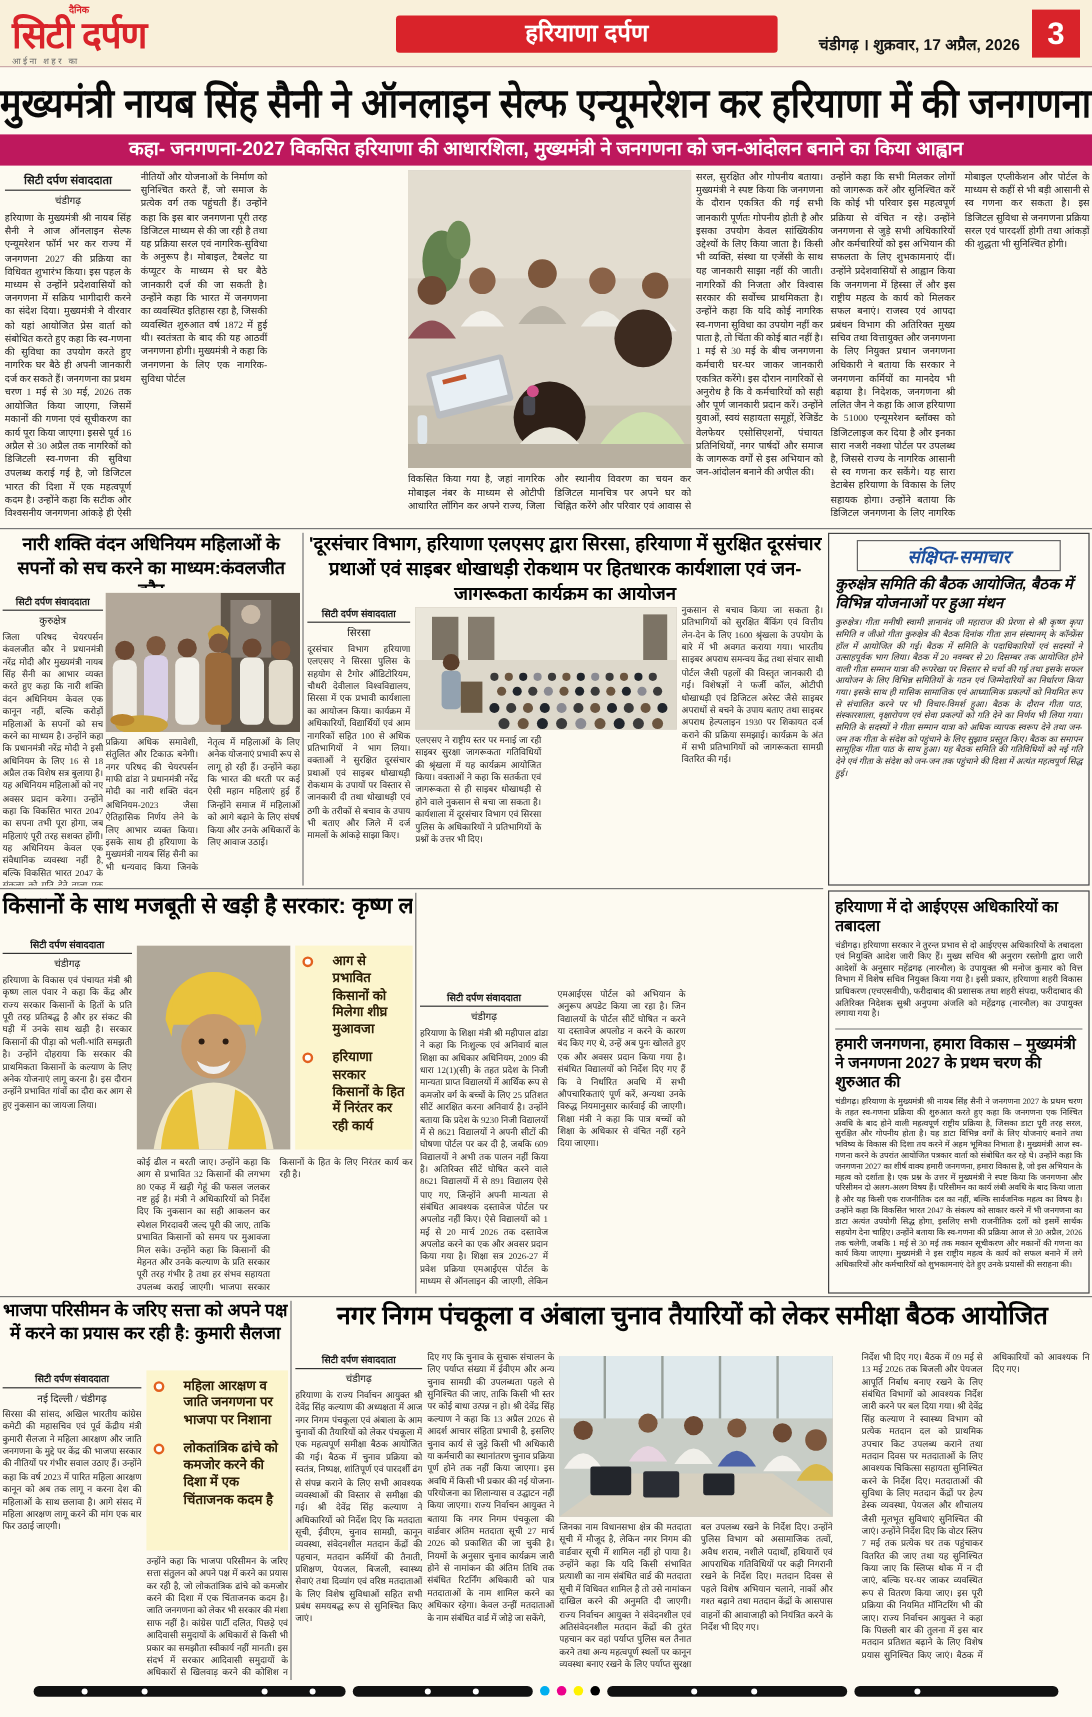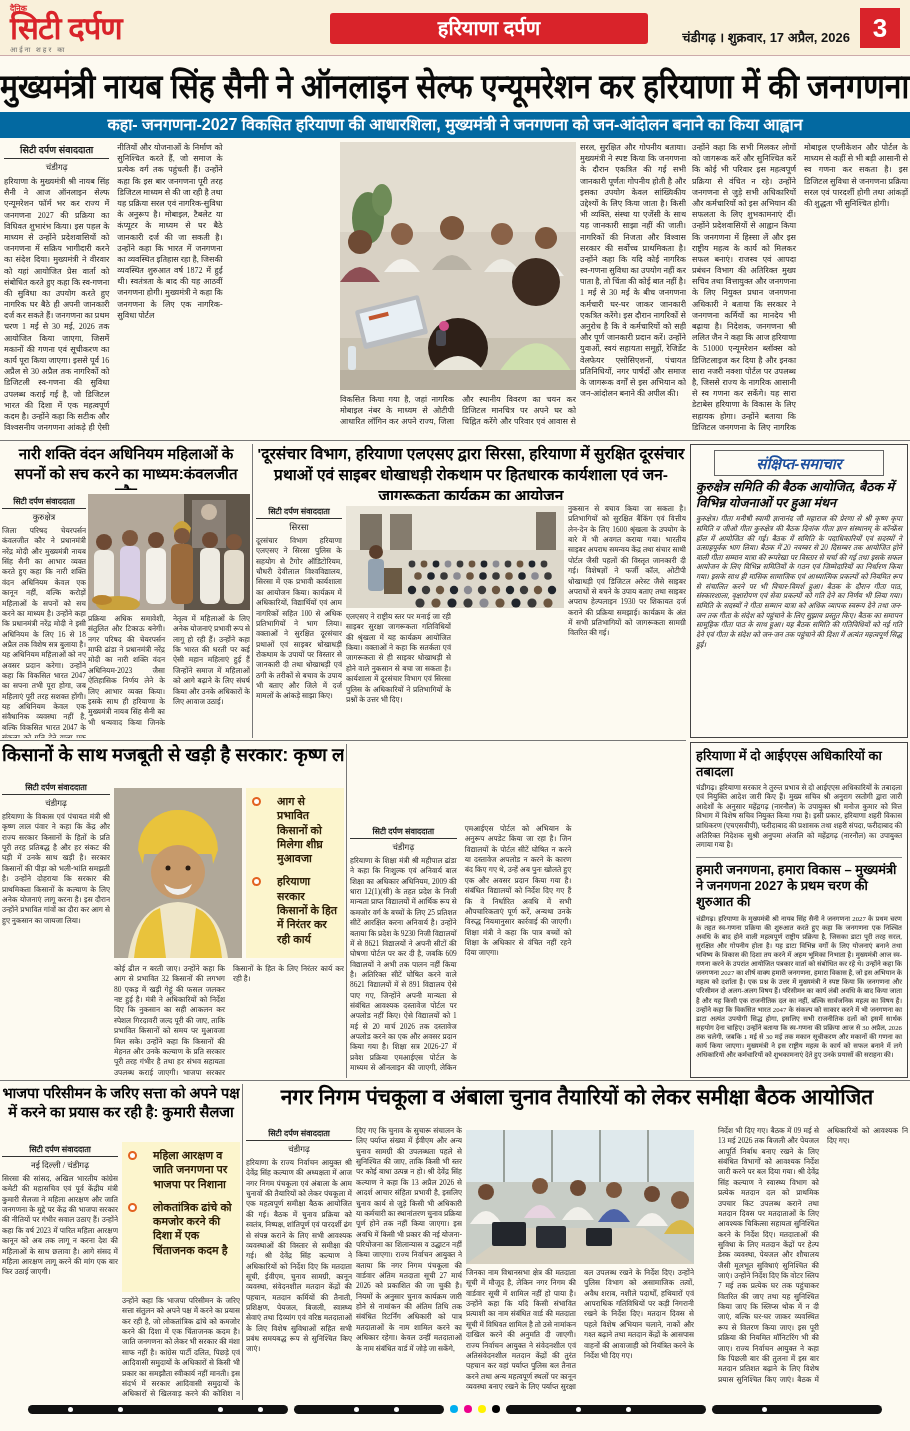--- a/index.html
+++ b/index.html
@@ -6,39 +6,39 @@
   html,body { background:#efeee9; }
   .page {
     position:relative; width:910px; height:1431px; margin:0 auto;
     background:#fdfaf1; overflow:hidden;
     font-family:"Liberation Serif", serif; color:#1a1a1a;
   }
   
   .masthead { position:absolute; left:0; top:0; width:910px; height:56px;
     background:#f9f0da; border-bottom:1px solid #caa; }
   .logo-block { position:absolute; left:10px; top:2px; }
-  .logo-top { font-size:8px; color:#d9232a; font-weight:bold; font-family:Liberation Mono, monospace;}
+  .logo-top { font-size:8px; color:#d9232a; font-weight:bold; font-family:Liberation Mono, monospace;text-align:center;}
   .logo-main { font-size:31px; line-height:32px; font-weight:bold; color:#d9232a;
     font-family:"Liberation Sans",sans-serif; letter-spacing:-1px;}
   .logo-sub { font-size:7px; color:#6b6b6b; letter-spacing:2px;}
   .section-band { position:absolute; left:330px; top:13px; width:318px; height:31px;
     background:#d9232a; border-radius:3px; color:#fff; text-align:center;
     font-family:"Liberation Sans",sans-serif; font-weight:bold; font-size:20px; line-height:31px;}
   .dateline { position:absolute; right:60px; top:28px; font-size:13px; font-weight:bold;
     font-family:"Liberation Sans",sans-serif; color:#141414;}
   .pagenum { position:absolute; right:10px; top:8px; width:40px; height:40px;
     background:#d9232a; color:#fff; font-family:"Liberation Sans",sans-serif;
     font-weight:bold; font-size:26px; line-height:40px; text-align:center;}
   
   .lead-headline { position:absolute; left:0; top:58px; width:910px; height:52px;
     font-family:"Liberation Sans",sans-serif; font-weight:bold; font-size:30px;
     line-height:52px; text-align:center; white-space:nowrap; overflow:hidden;
     color:#0a0a0a; transform:scaleY(1.12); transform-origin:top;}
   .lead-subhead { position:absolute; left:0; top:112px; width:910px; height:26px;
-    background:#0369a1; color:#fff; font-family:"Liberation Sans",sans-serif;
+    background:#be185d; color:#fff; font-family:"Liberation Sans",sans-serif;
     font-weight:bold; font-size:16px; line-height:26px; text-align:center;
     white-space:nowrap; overflow:hidden;}
   
   .body-text { font-size:8px; line-height:1.4; text-align:justify; color:#1c1c1c;}
   .byline { font-weight:bold; text-align:center; font-size:9.5px; padding:1px 0 2px;
     border-bottom:1px solid #333; font-family:"Liberation Sans",sans-serif; break-inside:avoid;}
   .place { text-align:center; font-size:8.5px; padding:2px 0 4px; break-inside:avoid;}
   .cols2 { column-count:2; column-gap:8px; column-fill:auto; }
   .cols3 { column-count:3; column-gap:8px; column-fill:auto; }
   .zone { position:absolute; overflow:hidden; }

